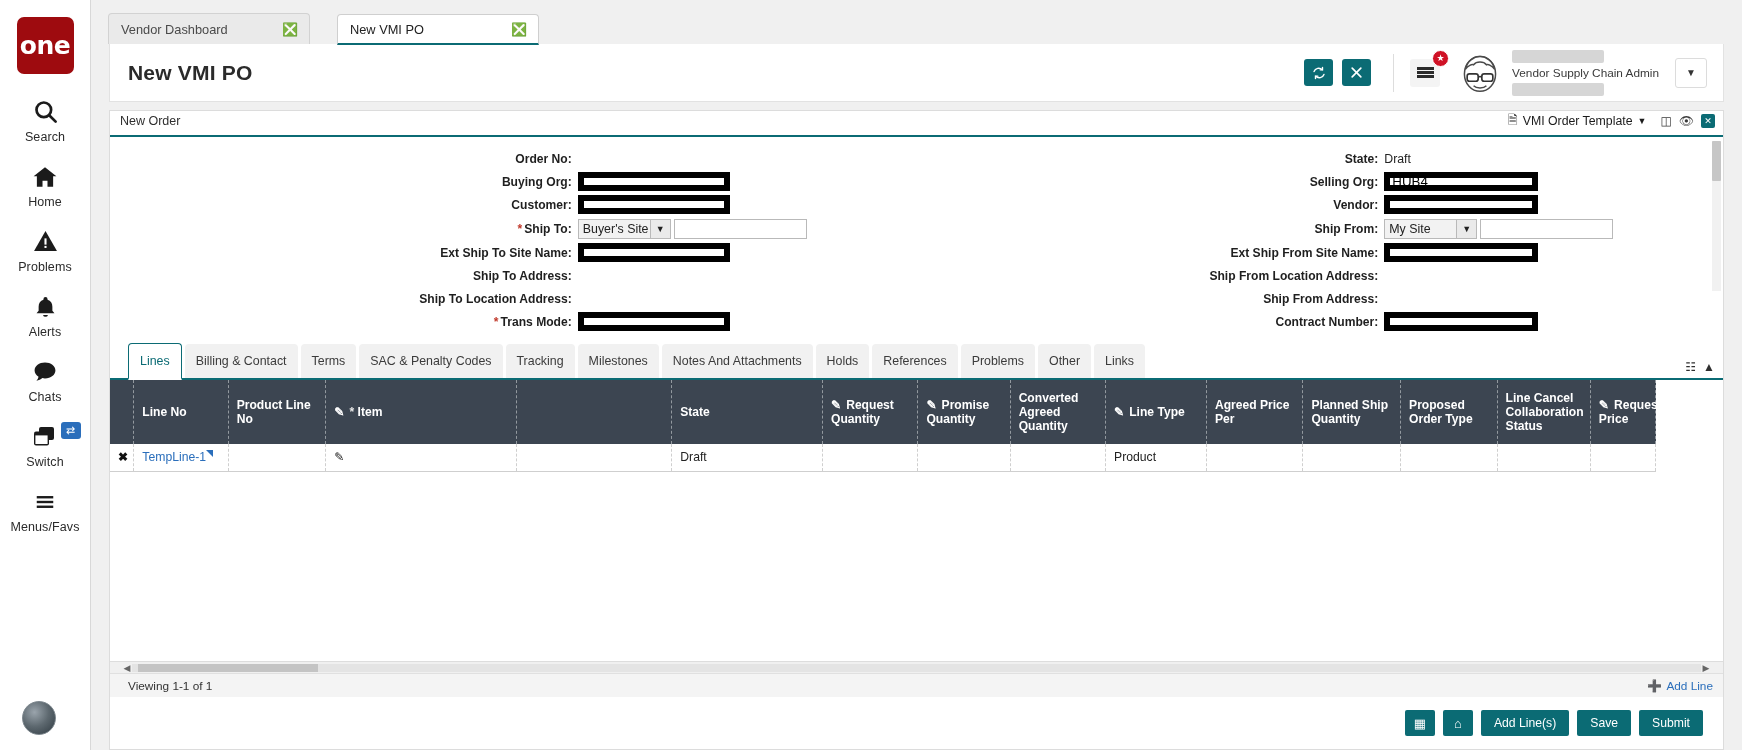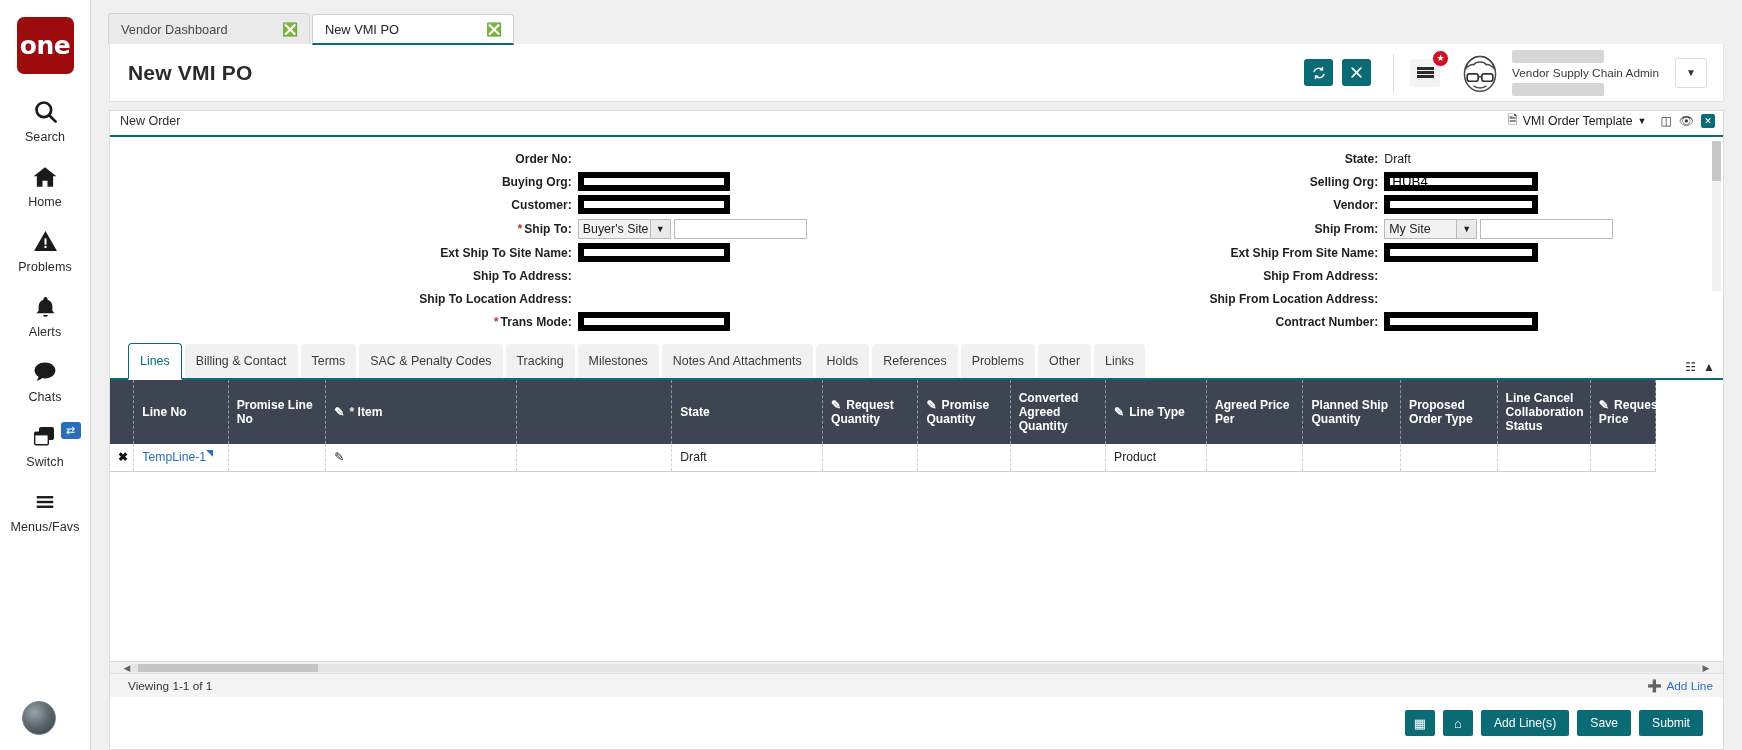--- a/index.html
+++ b/index.html
@@ -45,21 +45,21 @@
     position: absolute; bottom: 15px; left: 22px;
     width: 34px; height: 34px; border-radius: 50%;
     background: radial-gradient(circle at 36% 32%, #9aa4ac 0%, #5d686f 48%, #2e3940 100%);
     border: 1px solid #7d878e;
   }
 
   
   .main { flex: 1 1 auto; display: flex; flex-direction: column; background: #f0f0f0; min-width: 0; }
 
   
-  .tabstrip { height: 44px; background: #f0f0f0; padding: 13px 0 0 17px; display: flex; align-items: flex-start; }
+  .tabstrip { height: 44px; background: #f0f0f0; padding: 13px 0 0 17px; display: flex; align-items: flex-start; gap: 25px; }
   .btab {
     height: 31px; min-width: 202px; padding: 0 10px 0 12px;
     background: #eaeaea; border: 1px solid #d2d2d2; border-bottom: none;
     border-radius: 4px 4px 0 0;
     display: flex; align-items: center; justify-content: space-between;
     font-size: 12.8px; color: #4a4a4a; margin-right: 2px; cursor: pointer;
   }
   .btab.active { background:#fff; color:#222; border-color:#cfcfcf; border-bottom: 2px solid #0b6b74; position: relative; top:1px;}
   .btab .x { color:#5a5a5a; font-size: 13px; margin-left: 10px; }
   .btab.active .x { color:#1d1d1d; }
@@ -378,25 +378,25 @@
                 <span>My Site</span>
                 <span class="cv">▼</span>
               </div>
               <input class="inp2" value="" style="">
             </div>
             <div class="frow">
               <div class="flab">Ext Ship From Site Name:</div>
               <input class="inp wide" value="" style="">
             </div>
             <div class="frow">
+              <div class="flab">Ship From Location Address:</div>
+              <div class="fval"></div>
+            </div>
+            <div class="frow">
               <div class="flab">Ship From Address:</div>
-              <div class="fval"></div>
-            </div>
-            <div class="frow">
-              <div class="flab">Ship From Location Address:</div>
               <div class="fval"></div>
             </div>
             <div class="frow">
               <div class="flab">Contract Number:</div>
               <input class="inp wide" value="" style="">
             </div>
           </div>
         </div>
         <div class="scroll-rail">
           <div class="scroll-thumb"></div>
@@ -463,21 +463,21 @@
                 <col style="width:89px">
                 <col style="width:90px">
               <col style="width:89px">
                 <col style="width:86px">
                 <col style="width:60px">
             </colgroup>
             <thead>
               <tr>
                 <th class="first"></th>
                 <th><span>Line No</span></th>
-                <th><span>Promise Line No</span></th>
+                <th><span>Product Line No</span></th>
                 <th><span class="hicon">✎</span><span style="color:#e8e8e8">*</span> <span>Item</span></th>
                 <th><span></span></th>
                 <th><span>State</span></th>
                 <th><span class="hicon">✎</span><span>Request Quantity</span></th>
                 <th><span class="hicon">✎</span><span>Promise Quantity</span></th>
                 <th><span>Converted Agreed Quantity</span></th>
                 <th><span class="hicon">✎</span><span>Line Type</span></th>
                 <th><span>Agreed Price Per</span></th>
                 <th><span>Planned Ship Quantity</span></th>
                 <th><span>Proposed Order Type</span></th>

